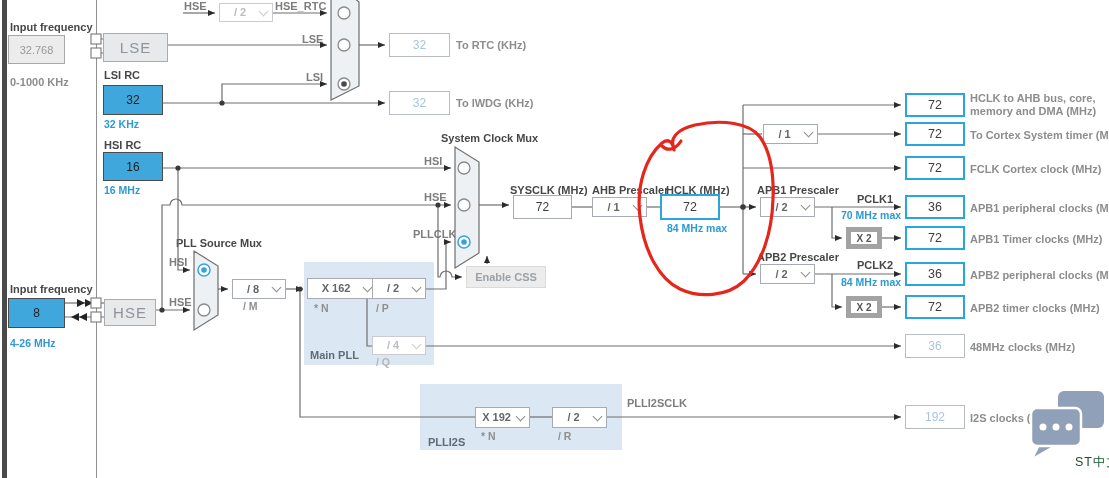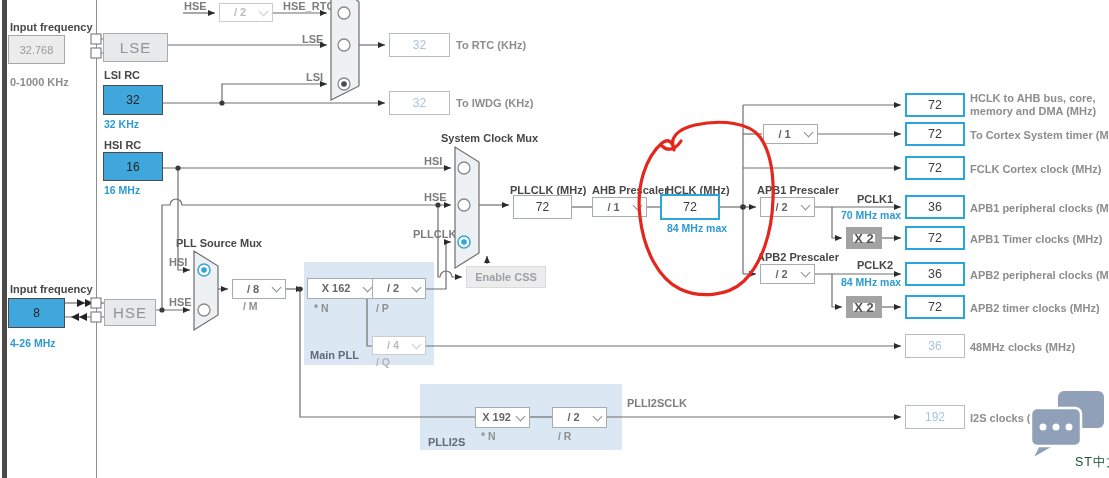--- a/index.html
+++ b/index.html
@@ -25,21 +25,21 @@
         transform:translateY(-72%) rotate(45deg)}
   .dd.dis{border-color:#c9cdd1;color:#bcbcbc}
   .dd.dis .chev{border-color:#cccccc}
   
   .vb{position:absolute;display:flex;align-items:center;justify-content:center;
       font:12px "Liberation Sans",sans-serif;color:#3c3c3c;background:#fff;box-sizing:border-box}
   .vb.src{background:#3fa7dc;border:1.5px solid #4b4b4b;color:#222}
   .vb.blue{border:2px solid #2ba6dd;font-size:12.5px}
   .vb.soft{border:1px solid #b6bcc2;color:#a7c5e2}
   .vb.plain{border:1px solid #a6acb2}
-  .vb.x2{border:7px solid #a3a3a3;color:#555;font-weight:bold;font-size:13px}
+  .vb.x2{border:5px solid #a3a3a3;color:#555;font-weight:bold;font-size:10px}
   .gray-big{position:absolute;background:#e7e9eb;border:1px solid #a6acb2;color:#8d949c;
             font:15px "Liberation Sans",sans-serif;letter-spacing:1px;display:flex;
             align-items:center;justify-content:center;box-sizing:border-box}
   .inp-dis{position:absolute;background:#ececec;border:1px solid #a8a8a8;color:#9a9a9a;
            font:11px "Liberation Sans",sans-serif;display:flex;align-items:center;
            justify-content:center;box-sizing:border-box}
   .css-btn{position:absolute;background:#ececec;border:1px solid #dadada;color:#9ba1a6;
            font:bold 11px "Liberation Sans",sans-serif;display:flex;align-items:center;
            justify-content:center;box-sizing:border-box}
   .pllbg{position:absolute;background:#dbe7f3}
@@ -151,21 +151,21 @@
       <circle cx="204" cy="270" r="2.8" fill="#35a4dc"></circle>
       <circle cx="204" cy="310" r="6" fill="#fff" stroke="#8a8a8a" stroke-width="1.3"></circle>
     </g>
   </svg>
 
   <div class="t t-sig" style="left:184px;top:0px">HSE</div>
   <div class="dd dis" style="left:219px;top:3px;width:54px;height:19px">
     <span class="v">/ 2</span>
       <span class="chev"></span>
   </div>
-  <div class="t t-sig" style="left:283px;top:0px">HSE_RTC</div>
+  <div class="t t-sig" style="left:275px;top:0px">HSE_RTC</div>
 
   <div class="t t-dark" style="left:10px;top:21px">Input frequency</div>
   <div class="inp-dis" style="left:8px;top:35px;width:57px;height:29px">32.768</div>
   <div class="t t-out" style="left:10px;top:76px">0-1000 KHz</div>
 
   <div class="gray-big" style="left:103px;top:33px;width:65px;height:29px">LSE</div>
   <div class="t t-sig" style="left:302px;top:33px">LSE</div>
 
   <div class="t t-dark" style="left:104px;top:69px">LSI RC</div>
   <div class="vb src" style="left:103px;top:85px;width:60px;height:30px">32</div>
@@ -228,21 +228,21 @@
   <div class="t t-pll" style="left:428px;top:436px;z-index:2">PLLI2S</div>
   <div class="t t-sig" style="left:627px;top:397px">PLLI2SCLK</div>
 
   <div class="t t-dark" style="left:441px;top:132px">System Clock Mux</div>
   <div class="t t-sig" style="left:424px;top:155px">HSI</div>
   <div class="t t-sig" style="left:424px;top:191px">HSE</div>
   <div class="t t-sig" style="left:413px;top:228px;width:39px;text-align:right">PLLCLK</div>
 
   <div class="css-btn" style="left:466px;top:266px;width:80px;height:22px">Enable CSS</div>
 
-  <div class="t t-dark" style="left:510px;top:184px">PLLCLK (MHz)</div>
+  <div class="t t-dark" style="left:510px;top:184px">SYSCLK (MHz)</div>
   <div class="vb plain" style="left:513px;top:195px;width:59px;height:24px">72</div>
   <div class="t t-dark" style="left:592px;top:184px">AHB Prescaler</div>
   <div class="dd" style="left:592px;top:197px;width:55px;height:20px">
     <span class="v">/ 1</span>
       <span class="chev"></span>
   </div>
   <div class="t t-dark" style="left:666px;top:184px">HCLK (MHz)</div>
   <div class="vb blue" style="left:660px;top:194px;width:60px;height:26px">72</div>
   <div class="t t-blue" style="left:667px;top:222px">84 MHz max</div>
 

